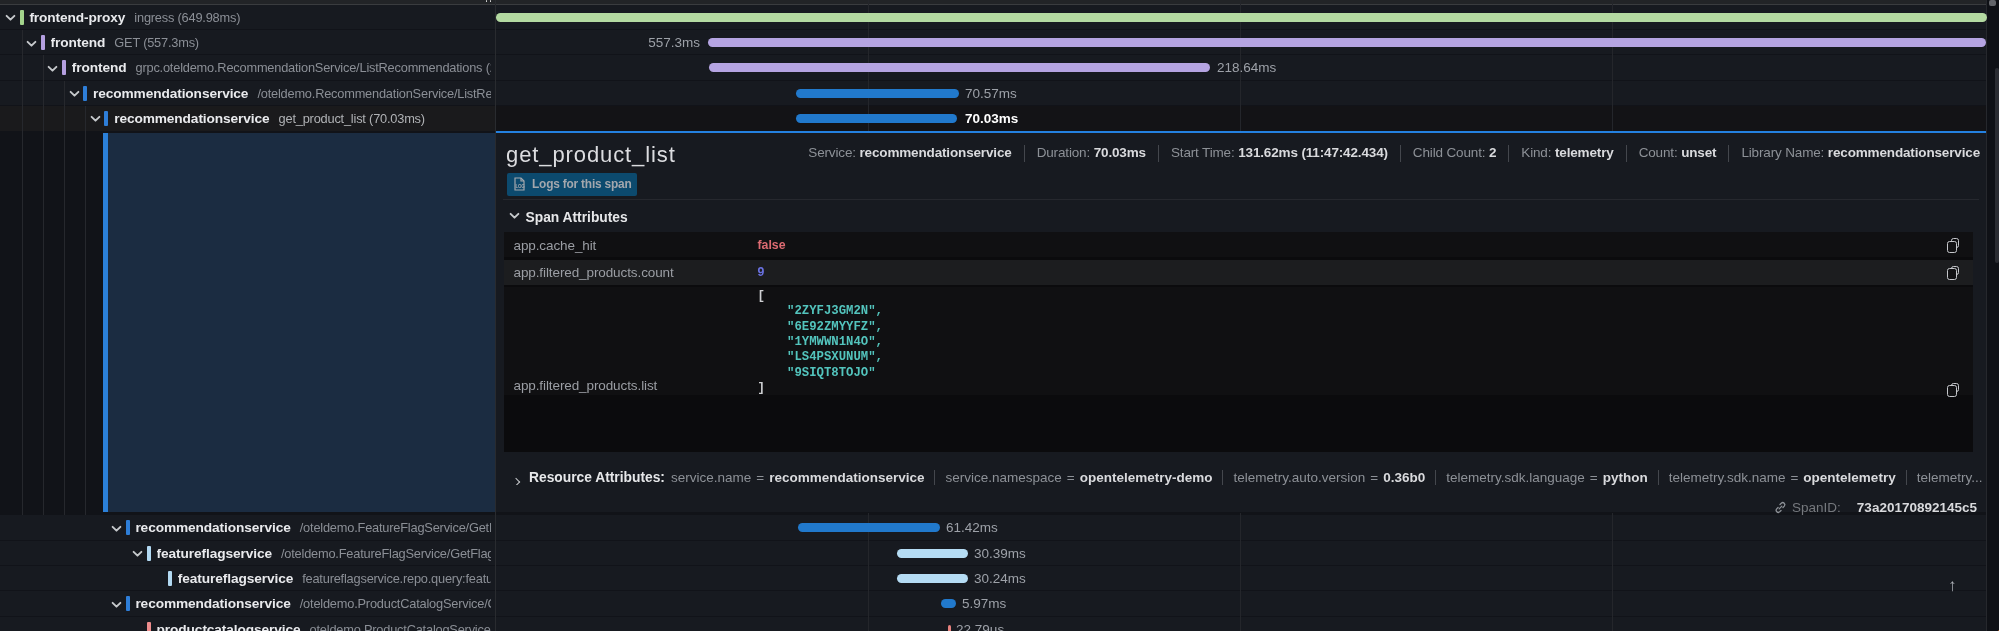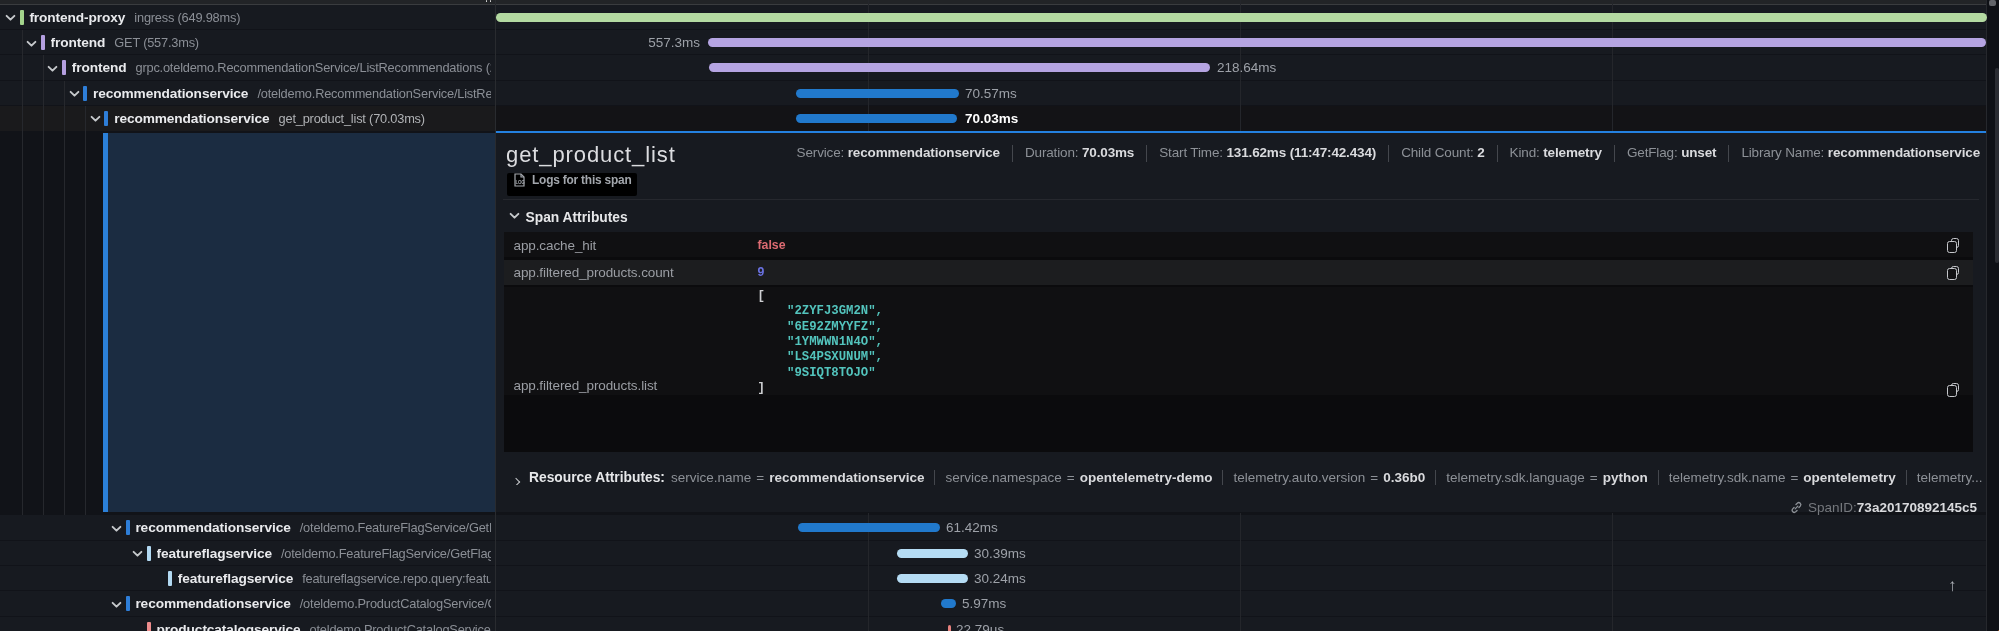--- a/index.html
+++ b/index.html
@@ -14,21 +14,21 @@
 .bar{position:absolute;height:9px;border-radius:4.5px;top:8px;z-index:2}
 .blabel{position:absolute;font-size:13.5px;color:#9da1a8;top:5px;white-space:nowrap;z-index:2}
 .grid{position:absolute;width:1px;background:#24262b;z-index:1}
 .guide{position:absolute;width:1px;background:#26282d}
 .nrow{position:absolute;top:0;height:25px;display:flex;align-items:center;gap:9px;overflow:hidden}
 .nrow .svc,.nrow .op{position:static;flex:0 0 auto}
 .meta{display:flex;align-items:flex-start;font-size:13.5px;letter-spacing:-0.15px;white-space:nowrap}
 .mk{color:#8d9197}
 .mv{color:#d9dadd;font-weight:bold}
 .msep{display:inline-block;width:1px;height:17px;background:#44474d;margin:0 12px;flex:0 0 auto}
-.logsbtn{display:flex;height:22.5px;padding:0 6px;background:#000000;border-radius:2px;font-size:11.9px;font-weight:bold;color:#a3a7ad;letter-spacing:-0.2px}
+.logsbtn{display:flex;align-items:center;height:22.5px;padding:0 6px;background:#0c4a6e;border-radius:2px;font-size:11.9px;font-weight:bold;color:#a3a7ad;letter-spacing:-0.2px}
 .attr{left:503.5px;width:1469.5px}
 .attr.dark{background:#101012}
 .attr.lite{background:#1c1d1f}
 .akey{position:absolute;left:10px;top:50%;transform:translateY(-50%);font-size:13.5px;color:#9b9ea4;letter-spacing:-0.1px}
 .attr .akey[style*="bottom"]{transform:none}
 .aval{position:absolute;left:254px;top:50%;transform:translateY(-50%);font-family:Liberation Sans, sans-serif;font-size:12.3px;font-weight:bold;letter-spacing:0px}
 .alist{position:absolute;left:254px;top:1.5px;font-family:"Liberation Mono",monospace;font-size:12.3px;font-weight:bold;line-height:15.4px;letter-spacing:0px}
 .alist .s{color:#53c4bd}
 .alist .b{color:#cfd0d3}
 .acopy{position:absolute;right:14px;top:50%;margin-top:-6.5px;width:8px;height:9.5px;border:1.4px solid #c6c8cc;border-radius:2.5px;background:transparent}
@@ -132,21 +132,21 @@
     <span class="mk">Service:</span>&nbsp;<span class="mv">recommendationservice</span>
     <span class="msep"></span>
     <span class="mk">Duration:</span>&nbsp;<span class="mv">70.03ms</span>
     <span class="msep"></span>
     <span class="mk">Start Time:</span>&nbsp;<span class="mv">131.62ms (11:47:42.434)</span>
     <span class="msep"></span>
     <span class="mk">Child Count:</span>&nbsp;<span class="mv">2</span>
     <span class="msep"></span>
     <span class="mk">Kind:</span>&nbsp;<span class="mv">telemetry</span>
     <span class="msep"></span>
-    <span class="mk">GetFlag:</span>&nbsp;<span class="mv">unset</span>
+    <span class="mk">Count:</span>&nbsp;<span class="mv">unset</span>
     <span class="msep"></span>
     <span class="mk">Library Name:</span>&nbsp;<span class="mv">recommendationservice</span>
   </div>
 
   <div class="abs logsbtn" style="left:507px;top:42.5px">
     <svg width="13" height="14" viewBox="0 0 13 14" style="margin-right:6px">
       <path d="M2 1 h6 l3 3 v9 h-9 z" fill="none" stroke="#a3a7ad" stroke-width="1.2"></path>
       <path d="M8 1 v3 h3" fill="none" stroke="#a3a7ad" stroke-width="1.2"></path>
       <text x="2.4" y="11" font-size="4.5" fill="#a3a7ad" font-family="Liberation Sans" font-weight="bold">LOG</text>
     </svg>
@@ -209,21 +209,21 @@
   </div>
 
   <div class="abs spanid" style="right:22px;top:369px">
     <svg width="13" height="13" viewBox="0 0 24 24" style="margin-right:5px">
         <g fill="none" stroke="#8d9197" stroke-width="2.4" stroke-linecap="round">
           <path d="M9.5 14.5 L14.5 9.5"></path>
           <path d="M11 6.5 L13.5 4 a3.9 3.9 0 0 1 5.5 5.5 L16.5 12"></path>
           <path d="M13 17.5 L10.5 20 a3.9 3.9 0 0 1 -5.5 -5.5 L7.5 12"></path>
         </g>
       </svg>
-    <span style="color:#75787d;margin-right:0">SpanID:</span>
+    <span style="color:#75787d;margin-right:16px">SpanID:</span>
       <span class="rv">73a20170892145c5</span>
   </div>
 </div>
 
 <div class="row" style="top:515.4px;height:25.3px">
   <svg class="chev" style="left:111px;top:9.5px" width="11" height="8" viewBox="0 0 11 8">
       <path d="M1.6 1.8 L5.5 5.7 L9.4 1.8" fill="none" stroke="#c6c9cc" stroke-width="1.9" stroke-linecap="round" stroke-linejoin="round"></path>
     </svg>
   <div class="chip" style="left:125.5px;background:#2e7ed8"></div>
   <div class="nrow" style="left:135.4px;width:355.6px">

